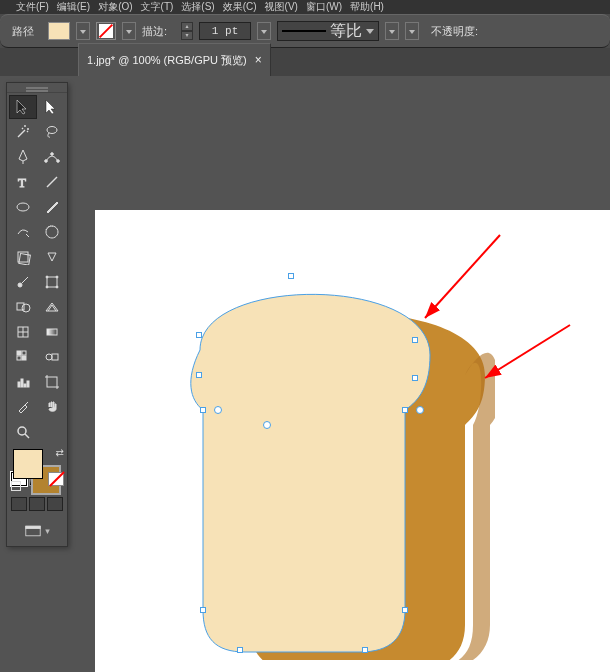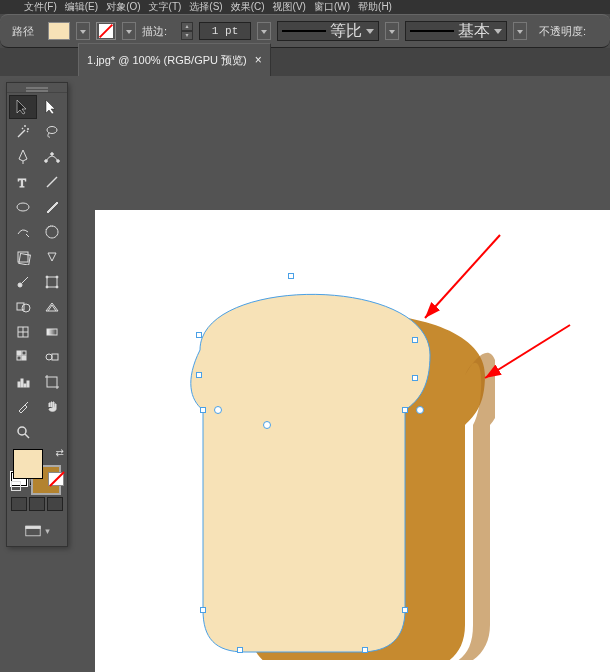--- a/index.html
+++ b/index.html
@@ -12,21 +12,21 @@
     color: #ddd;
     overflow: hidden;
     position: relative;
   }
   .topbar {
     height: 14px;
     background: #333;
     display: flex;
     align-items: center;
     gap: 8px;
-    padding-left: 24px;
+    padding-left: 16px;
     font-size: 10px;
   }
   .topbar span { color: #ccc; white-space: nowrap; }
   .options-bar {
     height: 34px;
     background: #535353;
     border-top: 1px solid #666;
     border-bottom: 1px solid #222;
     display: flex;
     align-items: center;
@@ -311,25 +311,20 @@
       <div>▾</div>
     </span>
   <span class="pt-box">1 pt</span>
   <span class="mini-drop"></span>
   <span class="style-drop">
     <span class="line"></span>
       <span class="txt">等比</span>
       <span class="arr"></span>
   </span>
   <span class="mini-drop"></span>
-  <span class="style-drop">
-    <span class="line"></span>
-      <span class="txt">基本</span>
-      <span class="arr"></span>
-  </span>
   <span class="mini-drop"></span>
   <span class="opacity-lbl">不透明度:</span>
 </div>
 
 <div class="tab-row">
   <div class="tab-spacer"></div>
   <div class="doc-tab">
     <span>1.jpg* @ 100% (RGB/GPU 预览)</span>
     <span class="close">×</span>
   </div>

